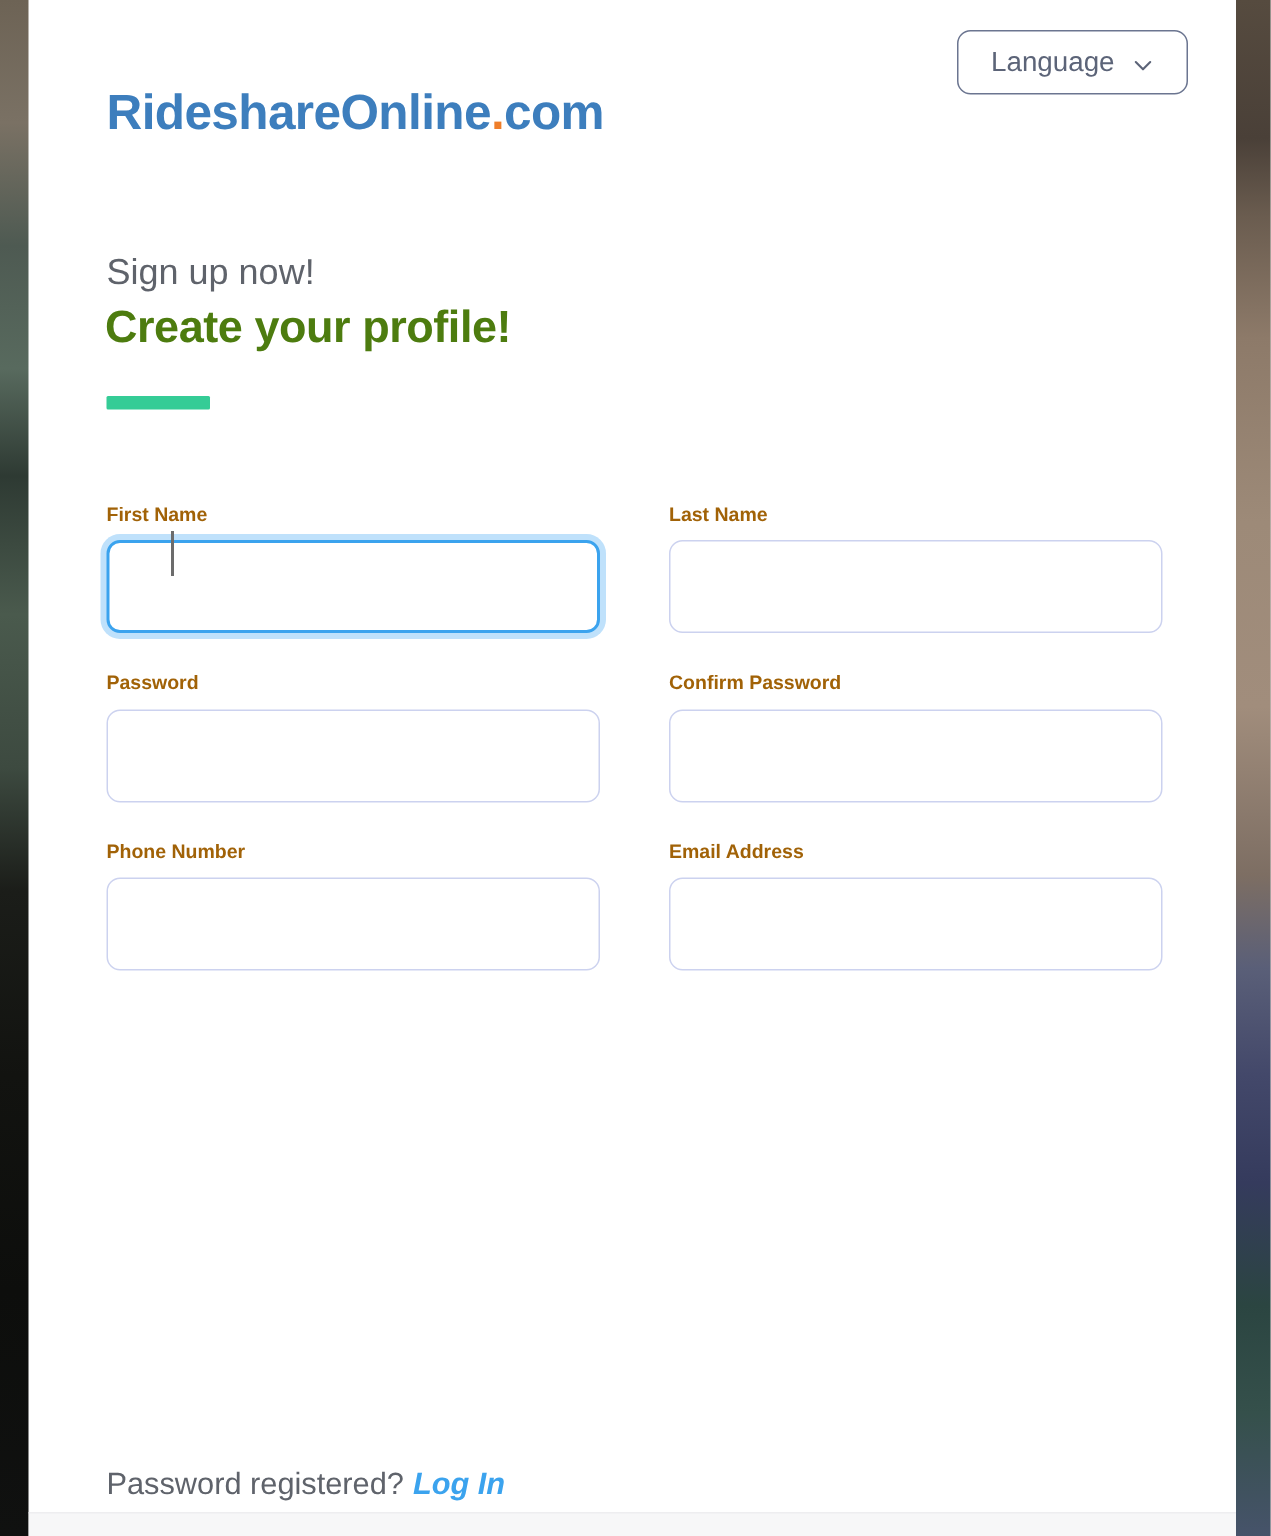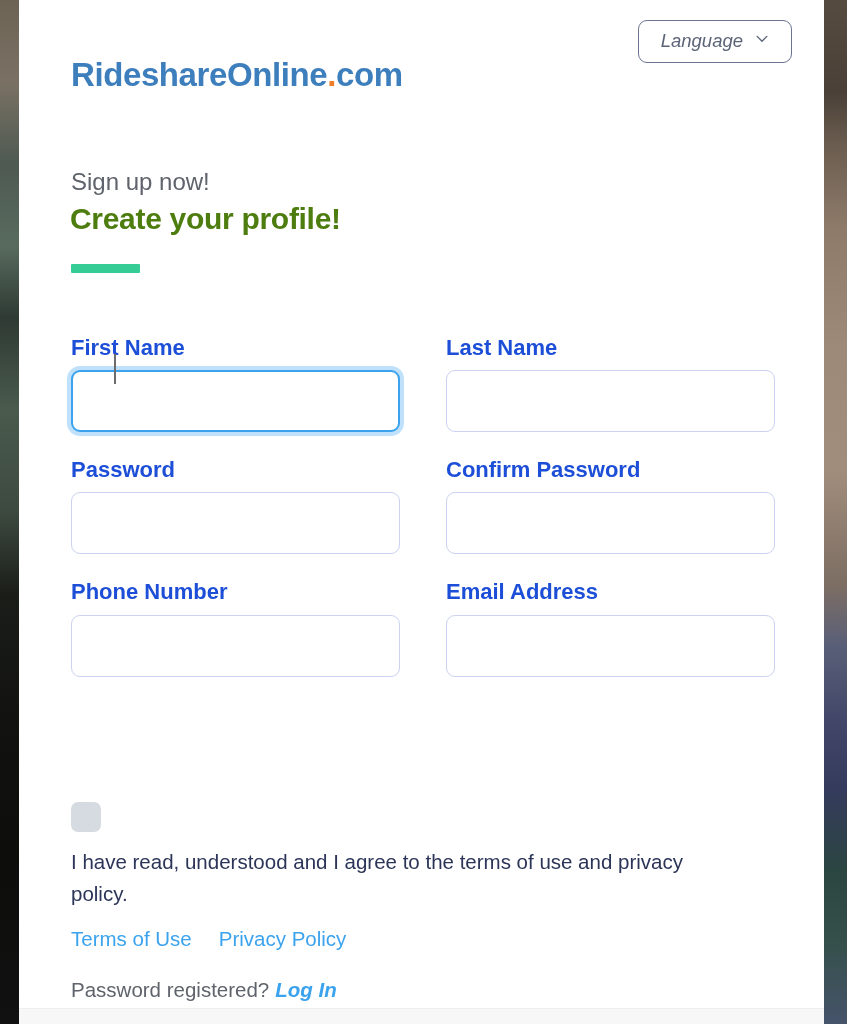--- a/index.html
+++ b/index.html
@@ -68,30 +68,29 @@
     position: relative;
     padding: 0 0 0 52px;
     height: 100%;
   }
 
   
   #lang-wrap {
     position: absolute; top: 20px; right: 32px;
   }
   .lang-btn {
-    display: inline-flex; align-items: flex-start; gap: 12px;
+    display: inline-flex; align-items: flex-end; gap: 12px;
     padding: 11px 22px;
     border: 1.6px solid #6b7590;
     border-radius: 9px;
     background: #ffffff;
     color: #5c6478;
     font-size: 18.5px;
     cursor: pointer;
     line-height: 1;
-    font-style: italic;
   }
   .chev { display: inline-block; width: 14px; height: 14px; }
   .chev svg { display: block; }
 
   
   .logo {
     position: absolute;
     left: 52px; top: 58px;
     font-size: 33px;
     font-weight: bold;
@@ -124,22 +123,22 @@
     width: 704px;
   }
   .row {
     display: flex;
     gap: 46px;
     margin-bottom: 26px;
   }
   .field { width: 329px; }
   .flabel {
     display: block;
-    font-size: 22px; font-weight: bold;
-    color: #1d4ed8;
+    font-size: 13px; font-weight: bold;
+    color: #a16207;
     margin: 0 0 10px 0;
     line-height: 1.1;
   }
   .finput {
     display: block;
     width: 329px; height: 62px;
     border: 1.6px solid #ccd2ef;
     border-radius: 9px;
     background: #ffffff;
     font-family: inherit;
@@ -272,28 +271,20 @@
             <input class="finput" type="tel" value="" placeholder="" style="">
           </div>
           <div class="field">
             <label class="flabel">Email Address</label>
             <input class="finput" type="email" value="" placeholder="" style="">
           </div>
         </div>
 
       </form>
 
-      <div id="terms">
-        <span class="checkbox"></span>
-        <p class="terms-text">I have read, understood and I agree to the terms of use and privacy policy.</p>
-        <div class="links">
-          <a class="tlink">Terms of Use</a>
-          <a class="tlink">Privacy Policy</a>
-        </div>
-      </div>
 
       <div id="already">
         <span>Password registered?</span><a class="login">Log In</a>
       </div>
 
       <div id="footer-band"></div>
 
     </div>
   </div>
 </div>

